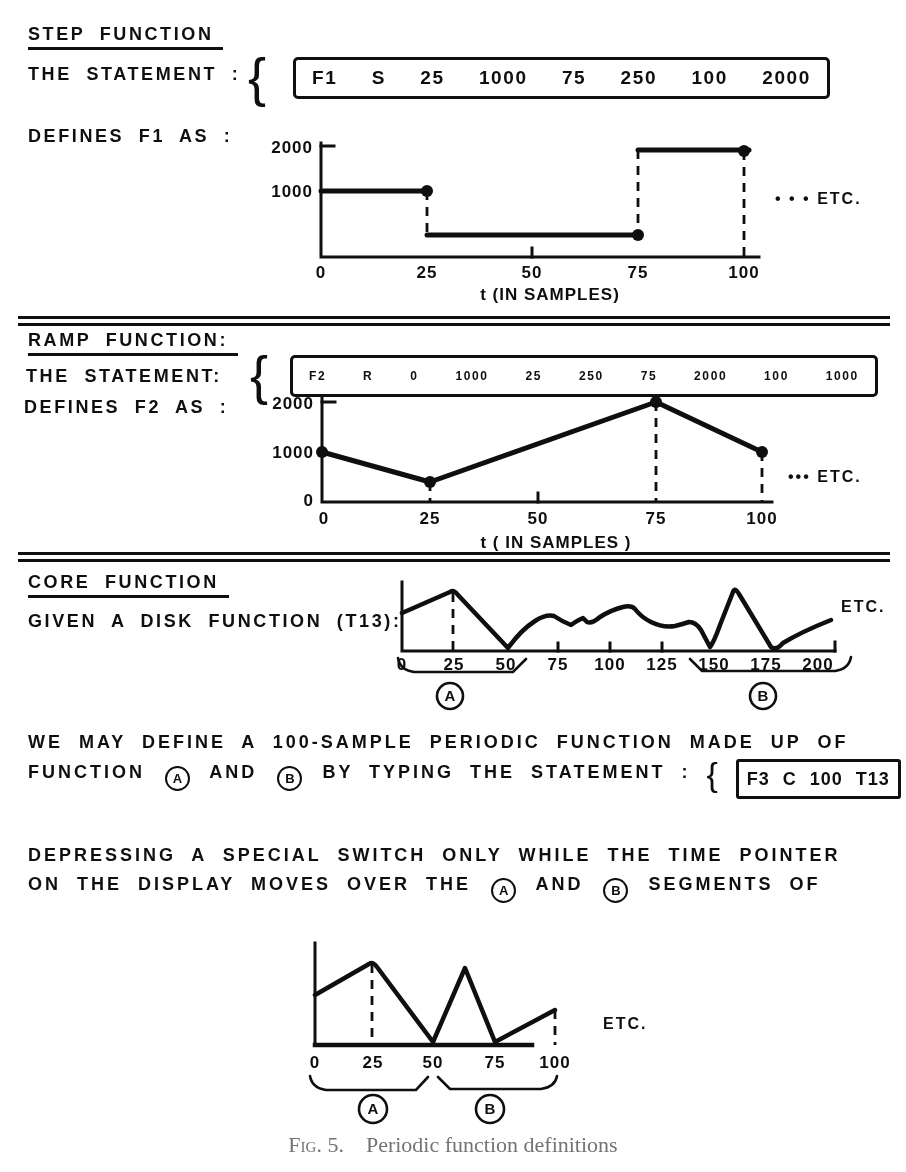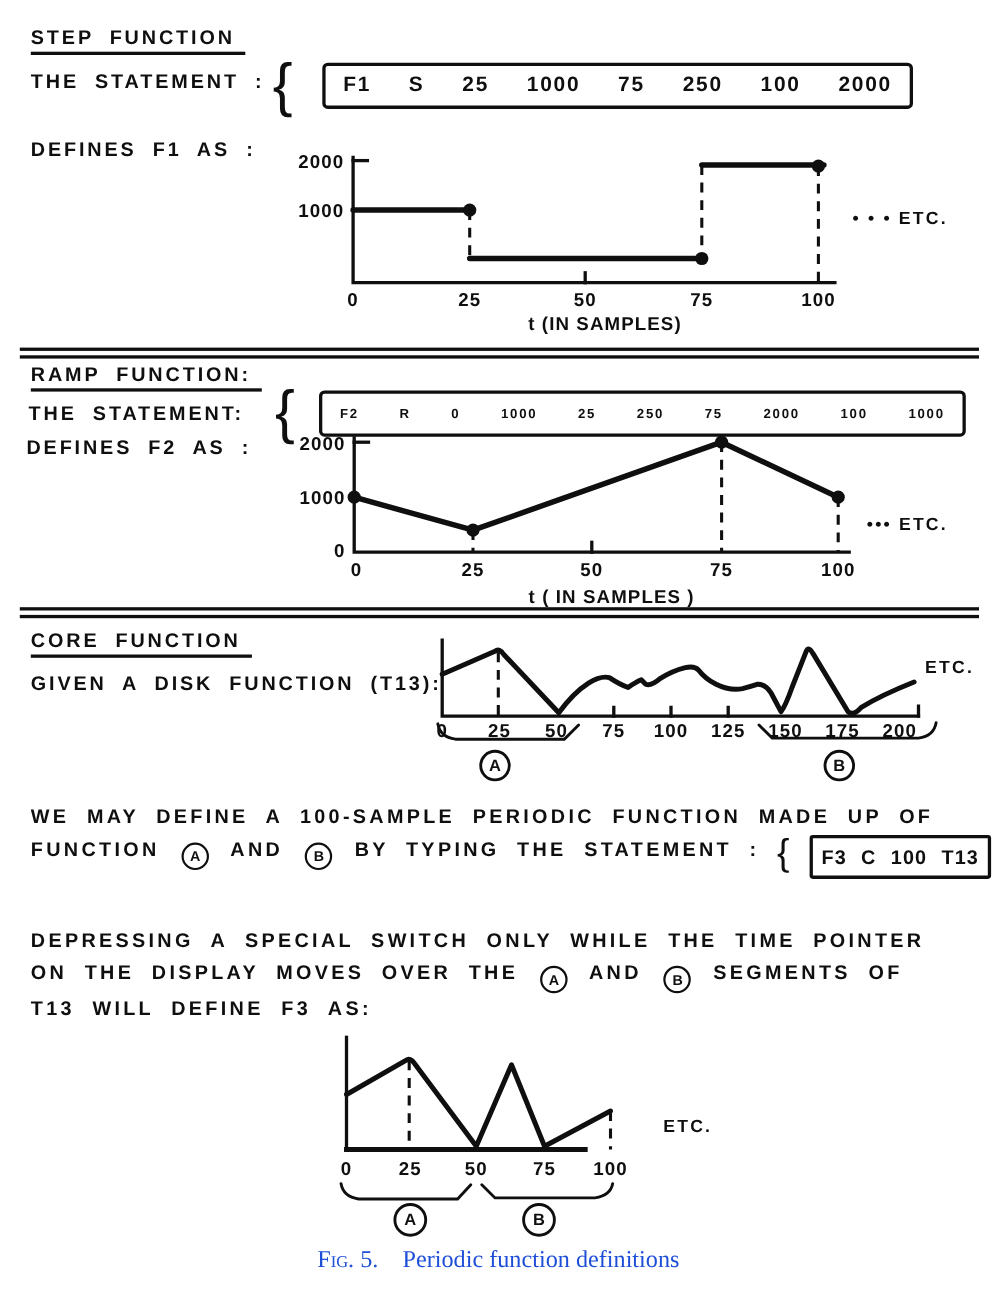--- a/index.html
+++ b/index.html
@@ -18,21 +18,21 @@
   .pline{white-space:nowrap;line-height:30px;}
   .circ{display:inline-block;width:21px;height:21px;line-height:21px;border:2.6px solid #0f0f0f;
         border-radius:50%;text-align:center;font-size:13px;letter-spacing:0;word-spacing:0;
         margin:0 4px;vertical-align:-5px;}
   .stmt-inline{display:inline-flex;gap:13px;border:3px solid #0f0f0f;border-radius:3px;
                padding:2px 8px;font-size:18px;letter-spacing:1px;word-spacing:0;
                vertical-align:-7px;margin-left:2px;}
   .brace-inline{font:400 34px/20px "Liberation Sans",sans-serif;letter-spacing:0;
                 vertical-align:-8px;}
   .caption{position:absolute;width:100%;text-align:center;
-           font:400 22px "Liberation Serif",serif;color:#1d4ed8;}
+           font:400 22px "Liberation Serif",serif;color:#737373;}
   .caption .fig{font-variant:small-caps;margin-right:22px;}
   svg{position:absolute;overflow:visible;}
   svg text{font:700 17px "Liberation Sans",sans-serif;letter-spacing:1px;fill:#0f0f0f;}
   .axis{fill:none;stroke:#0f0f0f;stroke-width:3;stroke-linecap:square;}
   .thick-axis{stroke-width:4.5;}
   .curve{fill:none;stroke:#0f0f0f;stroke-width:5;stroke-linejoin:round;stroke-linecap:round;}
   .curve2{fill:none;stroke:#0f0f0f;stroke-width:4.5;stroke-linejoin:round;stroke-linecap:round;}
   .dash{fill:none;stroke:#0f0f0f;stroke-width:2.8;stroke-dasharray:9 7;}
   .dot{fill:#0f0f0f;stroke:none;}
   .etc-t{font-size:16px;letter-spacing:2px;}
@@ -195,21 +195,20 @@
 
   <div class="para" style="left:28px;top:841px">
     <div class="pline" style="line-height:29px">DEPRESSING A SPECIAL SWITCH ONLY WHILE THE TIME POINTER</div>
     <div class="pline" style="line-height:29px">
       <span>ON THE DISPLAY MOVES OVER THE</span>
       <span class="circ">A</span>
       <span>AND</span>
       <span class="circ">B</span>
       <span>SEGMENTS OF</span>
     </div>
-    <div class="pline" style="line-height:29px">T13 WILL DEFINE F3 AS:</div>
   </div>
 
   <svg style="left:285px;top:931px" width="360" height="198" viewBox="0 0 360 198">
     <path class="axis" d="M30,12 V114"></path>
     <path class="axis thick-axis" d="M30,114 H247"></path>
 
     <path class="curve2" d="M30,64 L84,33 Q88,30 92,36 L148,111 L180,37 L210,111 L270,79"></path>
     <path class="dash" d="M87,33 V114"></path>
     <path class="dash" d="M270,79 V114"></path>
 

